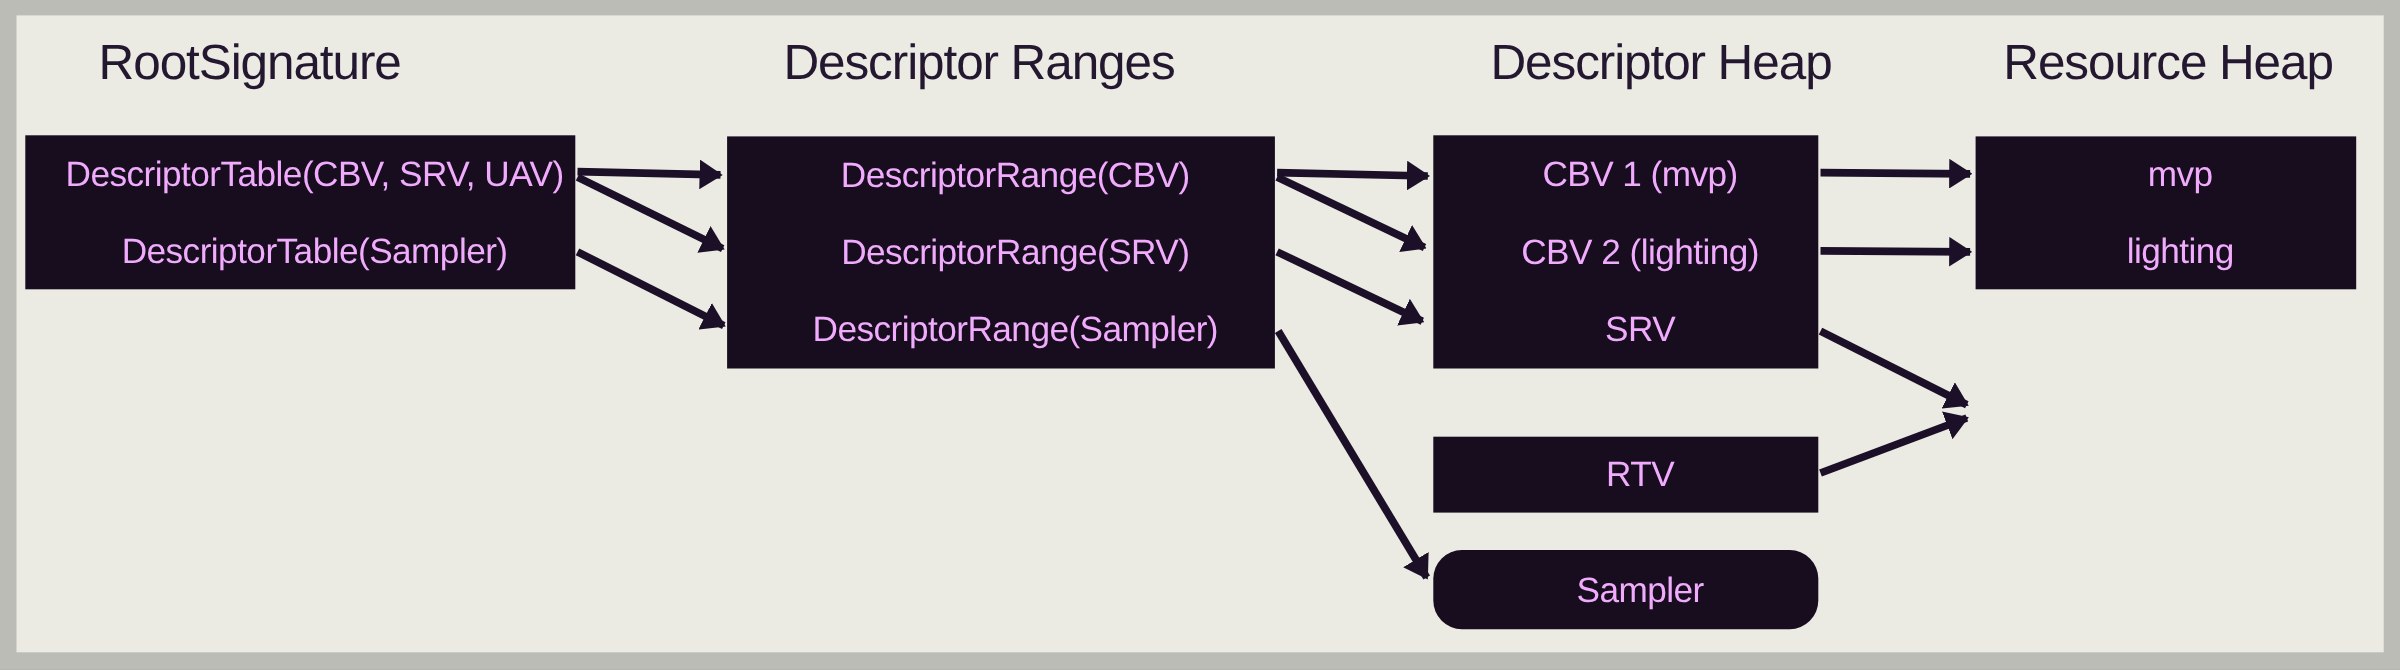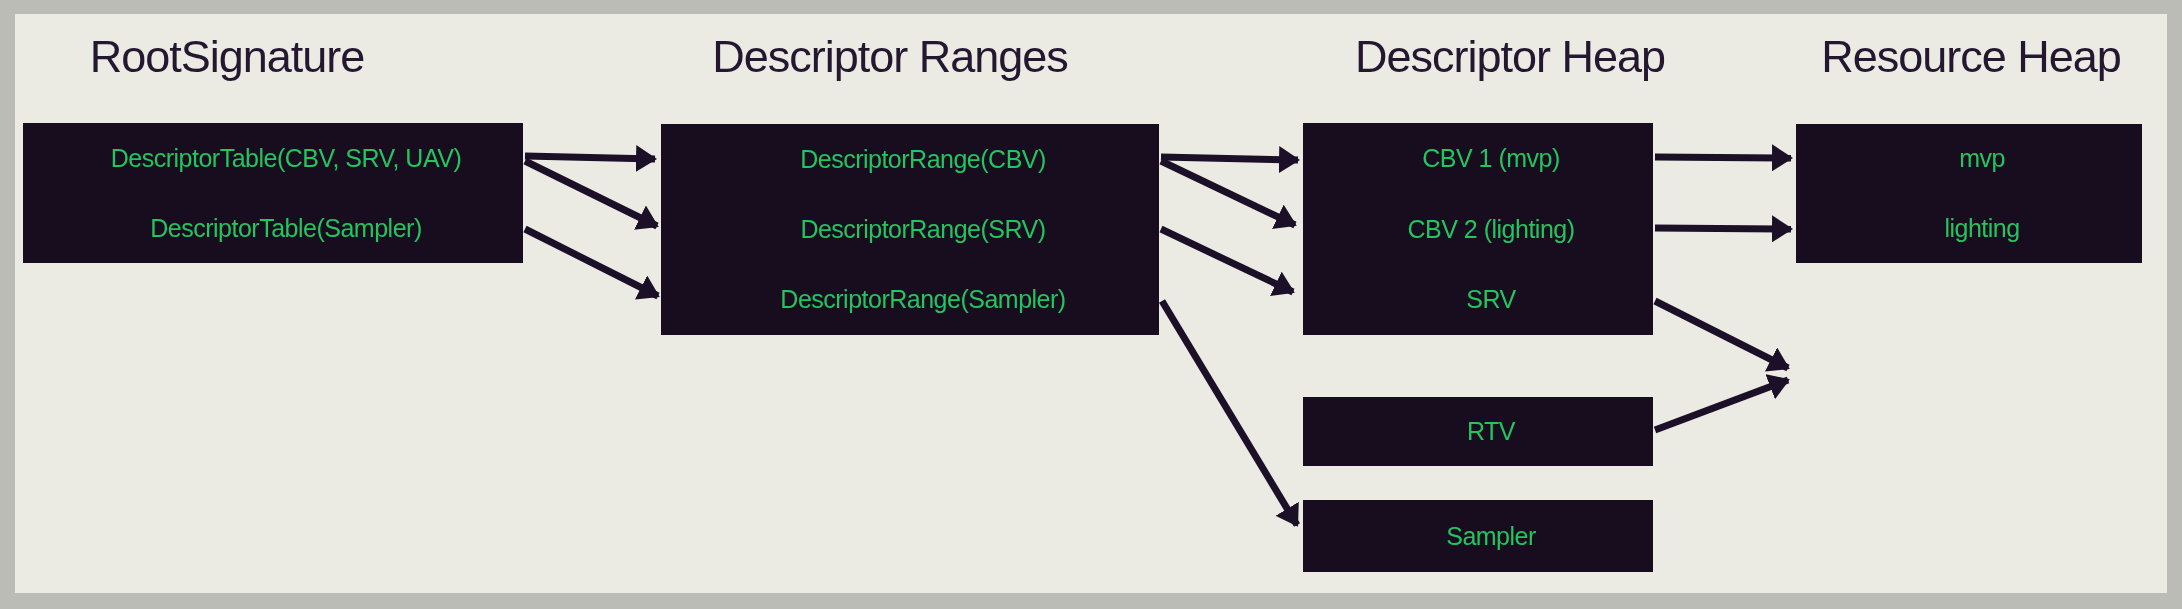--- a/index.html
+++ b/index.html
@@ -47,32 +47,32 @@
     position: absolute;
     background: #170d1f;           
     display: flex;
     flex-direction: column;
   }
   .node .row {
     flex: 1;
     display: flex;
     align-items: center;
     justify-content: center;
-    color: #22c55e;
-    font-size: 25px;
+    color: #f0abfc;
+    font-size: 32px;
     letter-spacing: -0.5px;
     white-space: nowrap;
     margin-left: 26px;
   }
   
   #box-root-signature   { left: 23px;   top: 123px; width: 500px; height: 140px; }
   #box-descriptor-ranges{ left: 661px;  top: 124px; width: 498px; height: 211px; }
   #box-descriptor-heap  { left: 1303px; top: 123px; width: 350px; height: 212px; }
   #box-rtv              { left: 1303px; top: 397px; width: 350px; height: 69px;  }
-  #box-sampler          { left: 1303px; top: 500px; width: 350px; height: 72px;  }
+  #box-sampler          { left: 1303px; top: 500px; width: 350px; height: 72px; border-radius: 26px;  }
   #box-resource-heap    { left: 1796px; top: 124px; width: 346px; height: 139px; }
   #box-texture          { left: 1796px; top: 335px; width: 350px; height: 72px;  }
 
   #title-root-signature   { left: -3px;   }
   #title-descriptor-ranges{ left: 660px;  }
   #title-descriptor-heap  { left: 1280px; }
   #title-resource-heap    { left: 1741px; }
 
   .arrow-line {
     stroke: #1c1028;

